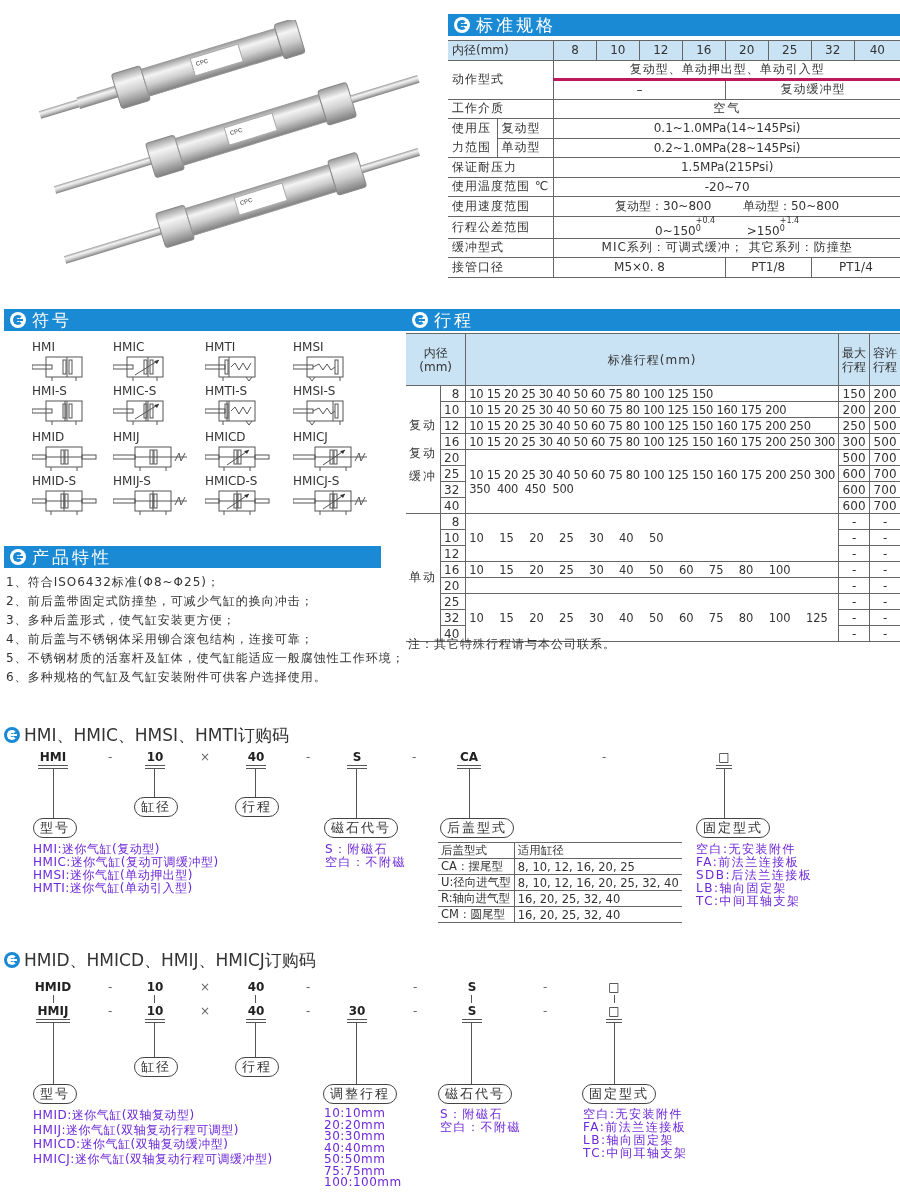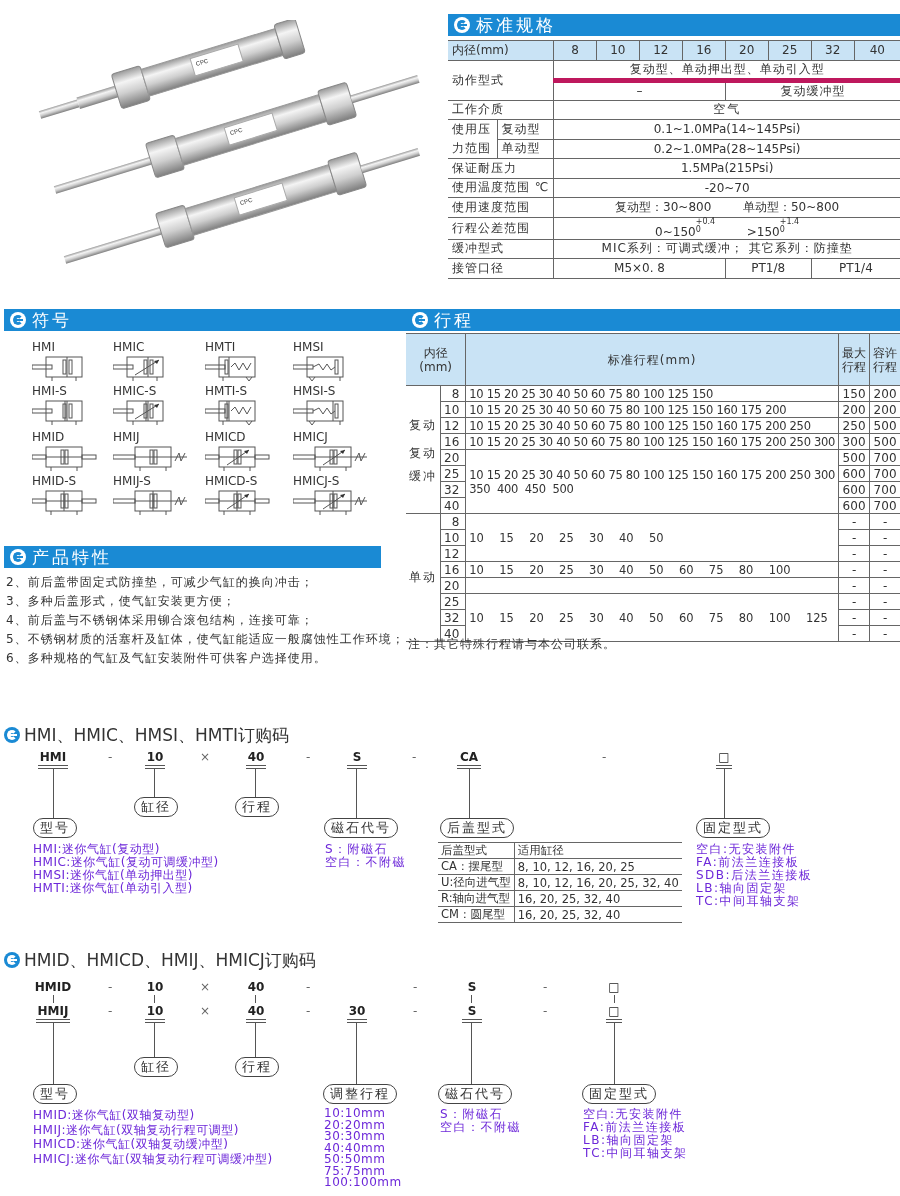--- a/index.html
+++ b/index.html
@@ -131,21 +131,21 @@
     <td>10</td>
     <td>12</td>
     <td>16</td>
     <td>20</td>
     <td>25</td>
     <td>32</td>
     <td>40</td>
   </tr>
   <tr>
     <td class="lbl" colspan="2" rowspan="2">动作型式</td>
-    <td colspan="8" style="letter-spacing:1px;border-bottom:5px solid #be185d;">复动型、单动押出型、单动引入型</td>
+    <td colspan="8" style="letter-spacing:1px;border-bottom:3px solid #be185d;">复动型、单动押出型、单动引入型</td>
   </tr>
   <tr>
     <td colspan="4">–</td>
     <td colspan="4" style="letter-spacing:1px;">复动缓冲型</td>
   </tr>
   <tr>
     <td class="lbl" colspan="2">工作介质</td>
     <td colspan="8" style="letter-spacing:2px;">空气</td>
   </tr>
   <tr>
@@ -458,20 +458,21 @@
         </svg>
       </div>
     </div>
   </div>
 
 <div class="sec-head" style="left:4px;top:546px;width:377px;">
   <span class="ico"></span>
   <span style="letter-spacing:3px;">产品特性</span>
 </div>
 <div class="features">
+  <div>1、符合ISO6432标准(Φ8~Φ25)；</div>
   <div>2、前后盖带固定式防撞垫，可减少气缸的换向冲击；</div>
   <div>3、多种后盖形式，使气缸安装更方便；</div>
   <div>4、前后盖与不锈钢体采用铆合滚包结构，连接可靠；</div>
   <div>5、不锈钢材质的活塞杆及缸体，使气缸能适应一般腐蚀性工作环境；</div>
   <div>6、多种规格的气缸及气缸安装附件可供客户选择使用。</div>
 </div>
 
 <div class="sec-head" style="left:406px;top:309px;width:494px;">
   <span class="ico"></span>
   <span style="letter-spacing:3px;">行程</span>

